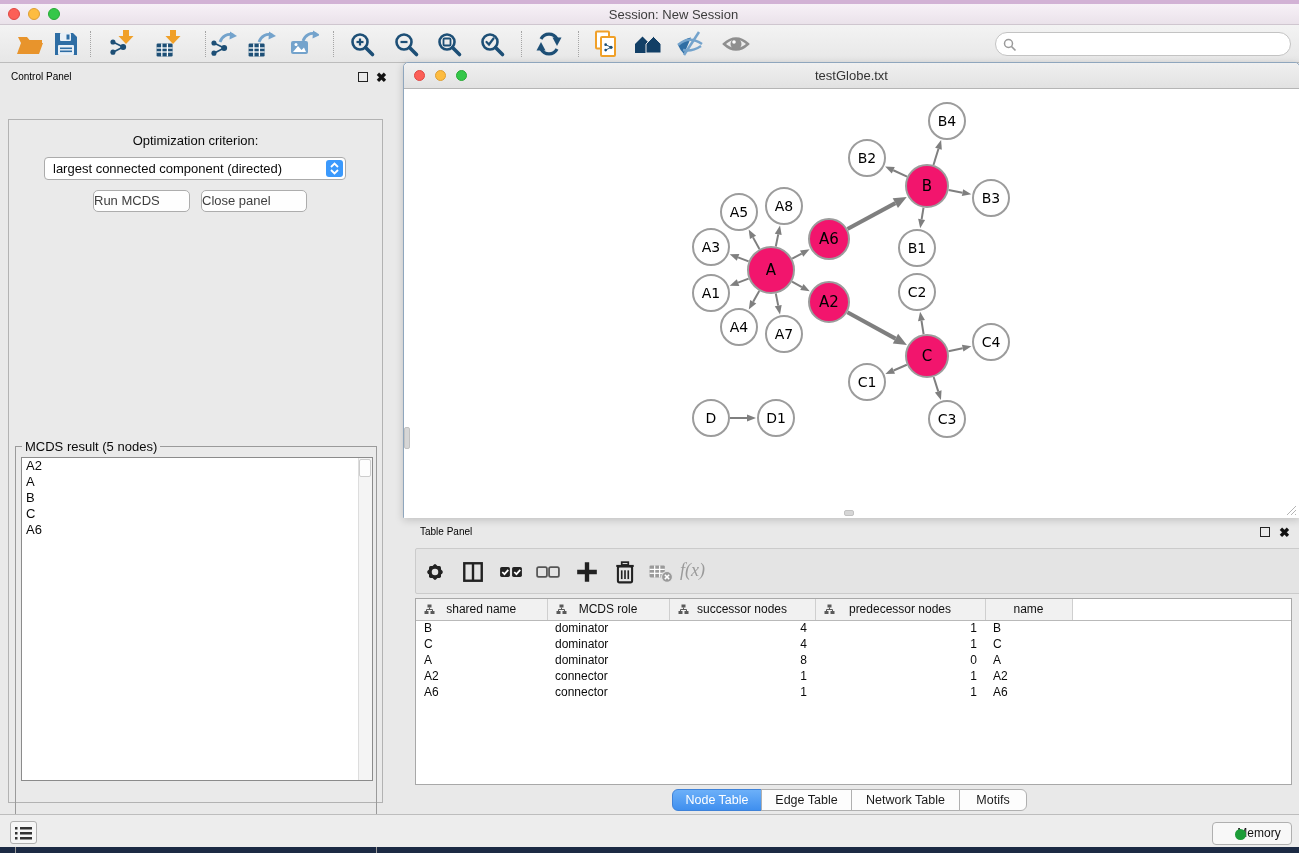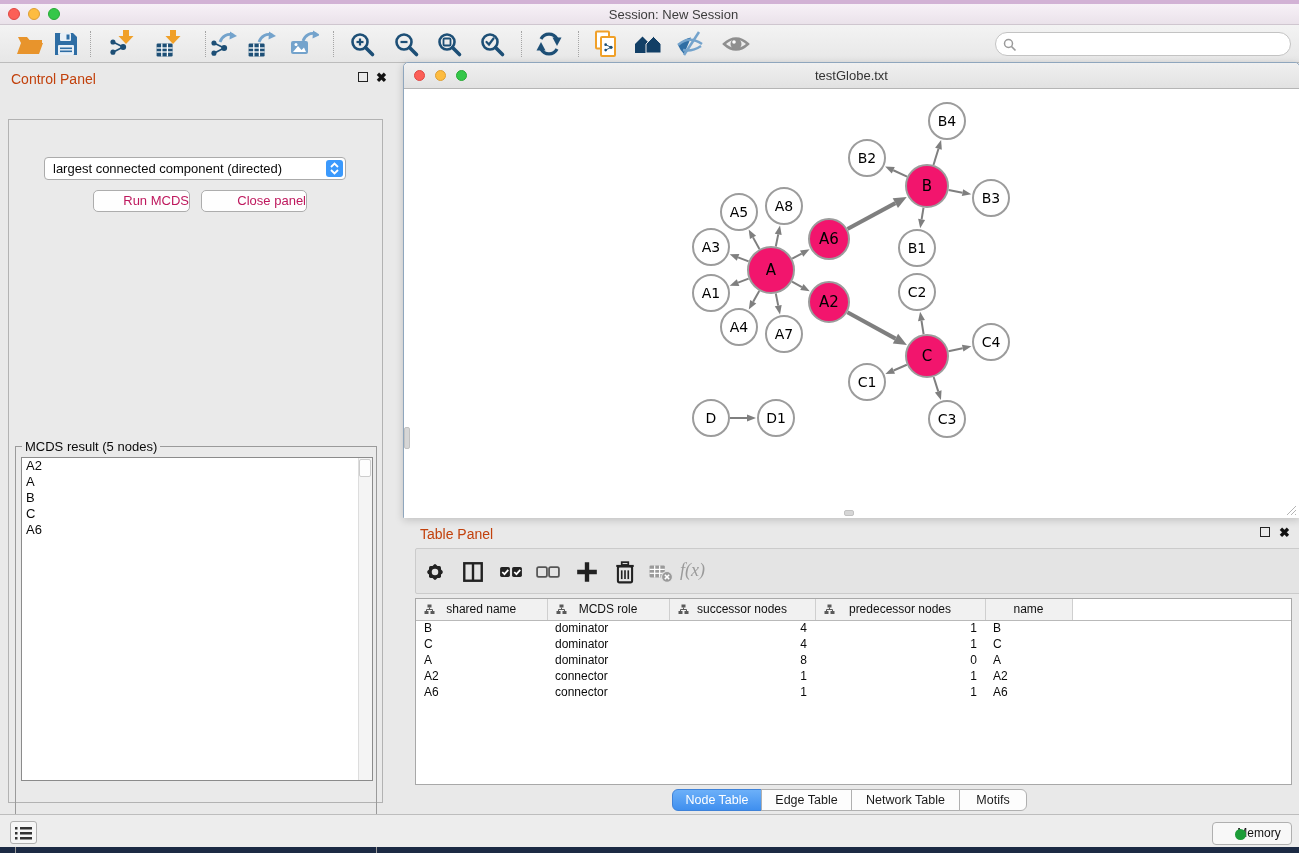--- a/index.html
+++ b/index.html
@@ -29,36 +29,36 @@
   .tbicon { top:4px; width:30px; height:30px; }
   .tbsep { top:6px; width:1px; height:26px; border-left:1px dotted #a5a5a5; }
   .searchbox { left:995px; top:7px; width:296px; height:24px; background:#fff;
     border:1px solid #c3c3c3; border-radius:12px; }
   .searchbox svg { position:absolute; left:7px; top:5px; }
   .searchbox input { position:absolute; left:26px; top:2px; width:260px; height:18px;
     border:none; outline:none; font-size:12px; background:transparent; }
 
   
   .control-panel { left:0; top:63px; width:391px; height:750px; }
-  .panel-title { font-size:14px; color:#c2410c; }
+  .panel-title { font-size:10px; color:#000000; }
   .float-btn { width:10px; height:10px; border:1.5px solid #222; }
   .close-btn { font-size:13px; font-weight:bold; color:#111; line-height:10px; }
   .cp-tabs { left:78px; top:33px; height:21px; }
   .cp-tab { float:left; height:21px; line-height:19px; padding:0 12px; font-size:12px;
     background:#fdfdfd; border:1px solid #a9a9a9; margin-left:-1px; color:#111; text-align:center; }
   .cp-tab.first { border-radius:4px 0 0 4px; margin-left:0; }
   .cp-tab.sel { background:#3b99fc; border-color:#338de8; color:#fff; border-radius:4px; position:relative; z-index:2; }
   .cp-content { left:8px; top:56px; width:375px; height:684px; background:#eaeaea; border:1px solid #b2b2b2; }
   .opt-label { top:13px; width:100%; text-align:center; font-size:13px; color:#0a0a0a; }
   .select { left:35px; top:37px; width:302px; height:23px; background:#fff; border:1px solid #ababab;
     border-radius:4px; font-size:13px; line-height:21px; padding-left:8px; color:#0a0a0a; }
   .select .stepper { position:absolute; right:2px; top:2px; width:17px; height:17px;
     background:#3b99fc; border-radius:3px; }
   .btn { height:22px; background:#fefefe; border:1px solid #adadad; border-radius:5px;
-    font-size:13px; color:#be185d; text-align:right; line-height:20px; }
+    font-size:13px; color:#404040; text-align:left; line-height:20px; }
   .run-btn { left:84px; top:70px; width:97px; }
   .closep-btn { left:192px; top:70px; width:106px; }
   .result-group { left:6px; top:326px; width:362px; height:424px; border:1px solid #9a9a9a; }
   .result-legend { left:6px; top:-8px; background:#eaeaea; padding:0 3px; font-size:13px; color:#0a0a0a; }
   .result-list { left:5px; top:10px; width:352px; height:324px; background:#fff; border:1px solid #8b8b8b; overflow:hidden; }
   .result-list .track { position:absolute; right:0; top:0; width:14px; height:100%;
     background:#f4f4f4; border-left:1px solid #ddd; }
   .result-list .thumb { position:absolute; right:1px; top:1px; width:12px; height:18px;
     background:#fdfdfd; border:1px solid #ccc; border-radius:2px; }
   .mcds-item { font-size:13px; line-height:16px; padding-left:4px; color:#0a0a0a; }
@@ -253,20 +253,21 @@
   </div>
 </div>
 
 <div class="abs control-panel">
   <div class="abs panel-title" style="left:11px;top:8px">Control Panel</div>
   <div class="abs float-btn" style="left:358px;top:9px"></div>
   <div class="abs close-btn" style="left:376px;top:10px">✖</div>
 
 
   <div class="abs cp-content">
+    <div class="abs opt-label">Optimization criterion:</div>
     <div class="abs select">
       <span>largest connected component (directed)</span>
       <span class="stepper">
         <svg width="17" height="17" viewBox="0 0 17 17">
           <polyline points="5,7 8.5,3.5 12,7" fill="none" stroke="#fff" stroke-width="1.8"></polyline>
           <polyline points="5,10 8.5,13.5 12,10" fill="none" stroke="#fff" stroke-width="1.8"></polyline>
         </svg>
       </span>
     </div>
     <div class="abs btn run-btn">Run MCDS</div>

